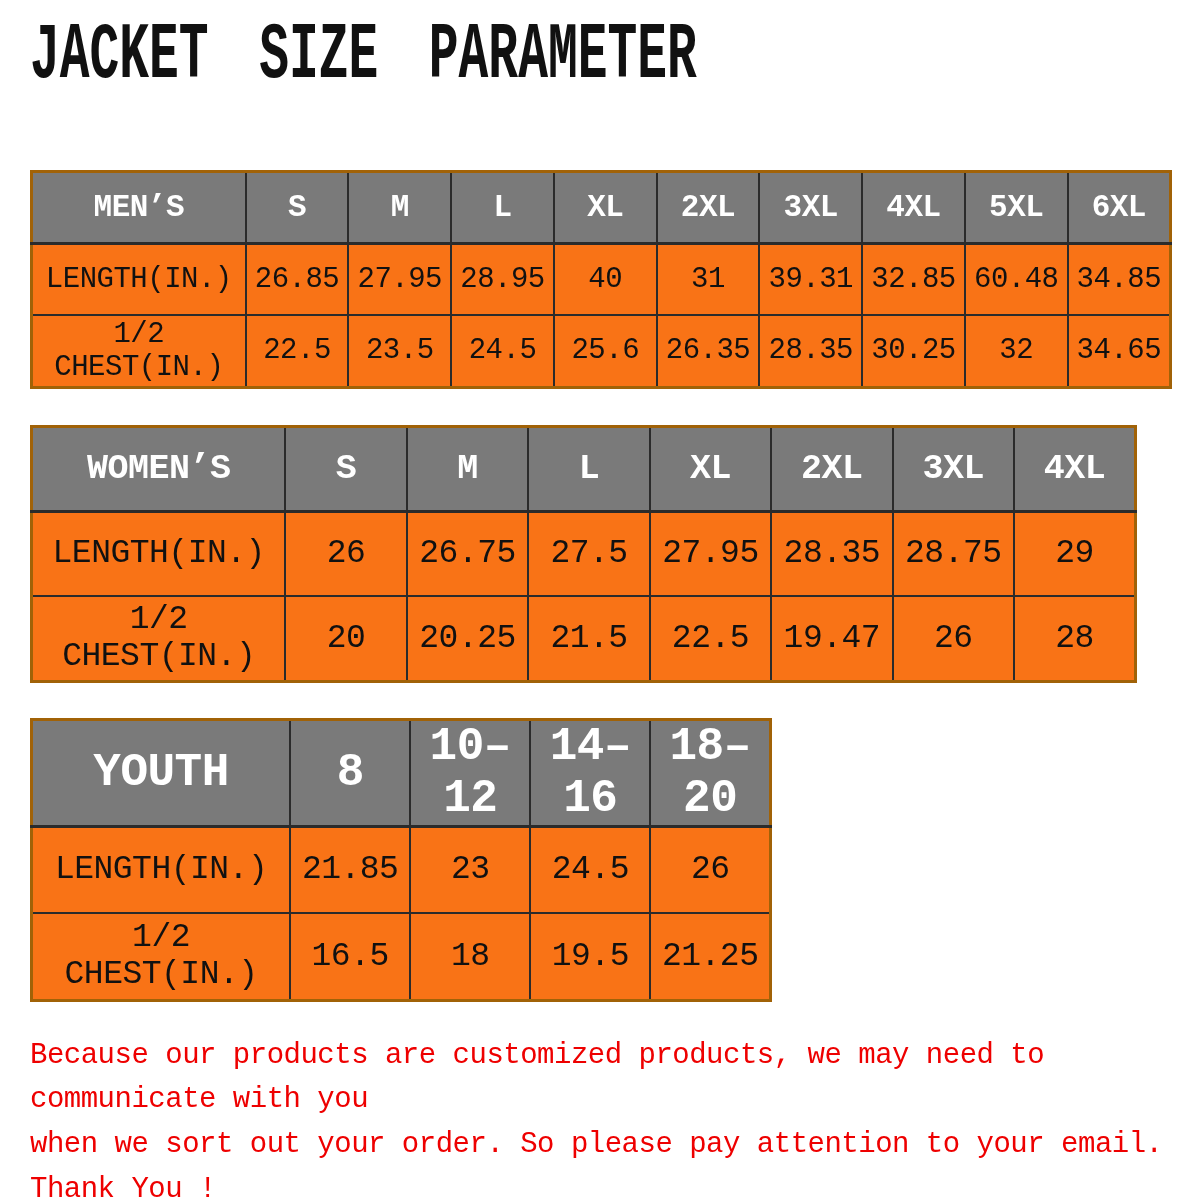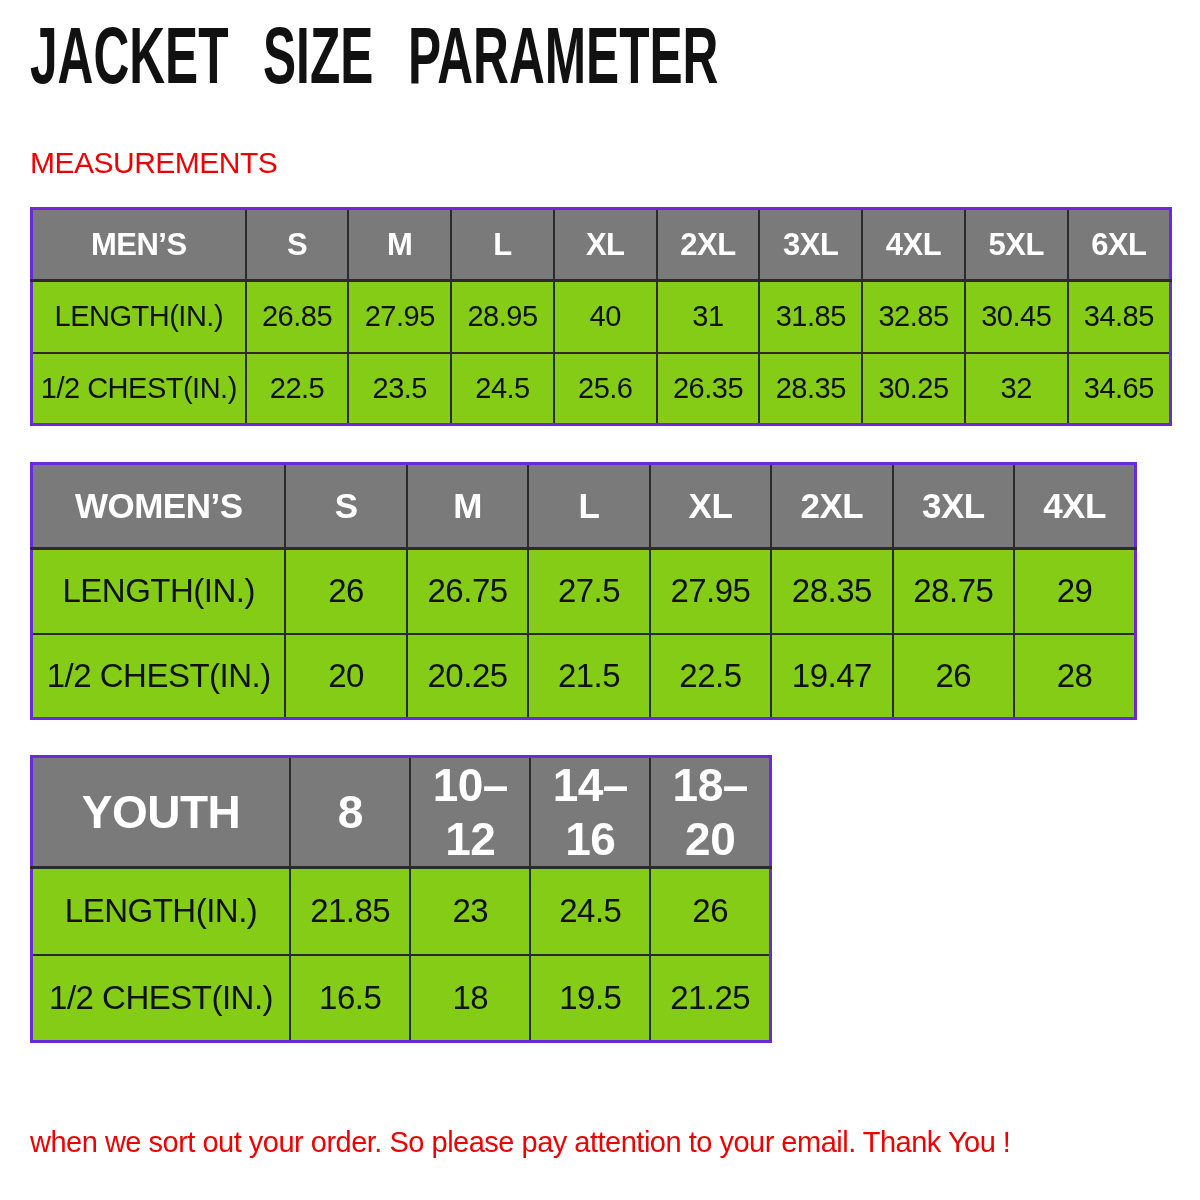--- a/index.html
+++ b/index.html
@@ -16,20 +16,21 @@
     width: 1200px;
     height: 1200px;
     overflow: hidden;
     font-family: "Liberation Sans", sans-serif;
     color: var(--text);
   }
   .page {
     width: 1200px;
     height: 1190px;
     padding: 22px 28px 15px 30px;
+    font-family: Liberation Mono, monospace;
   }
 
   
   h1.title {
     margin: 0;
     height: 68px;
     font-size: 80px;
     line-height: 68px;
     font-weight: 700;
     white-space: nowrap;
@@ -49,22 +50,22 @@
     font-size: 30px;
     line-height: 1.25;
     font-weight: 400;
     letter-spacing: -0.5px;
   }
 
   
   table.size-table {
     border-collapse: collapse;
     table-layout: fixed;
-    border: 3px solid #6d28d9;
-    background: #84cc16;
+    border: 3px solid #a16207;
+    background: #f97316;
   }
   table.size-table th,
   table.size-table td {
     border: 2px solid var(--border-color);
     text-align: center;
     vertical-align: middle;
     padding: 0;
     overflow: hidden;
     letter-spacing: -0.5px;
   }
@@ -112,21 +113,21 @@
     white-space: nowrap;
   }
 </style>
 </head>
 <body>
 
 <div class="page">
 
   <h1 class="title"><span class="title-inner">JACKET SIZE PARAMETER</span></h1>
 
-  <p class="note"><br><span>MEASUREMENTS</span></p>
+  <p class="note"><br></p>
 
   <table class="size-table mens">
       <thead>
         <tr>
           <th>MEN’S</th>
           <th>S</th>
           <th>M</th>
           <th>L</th>
           <th>XL</th>
           <th>2XL</th>
@@ -137,23 +138,23 @@
         </tr>
       </thead>
       <tbody>
         <tr>
           <td>LENGTH(IN.)</td>
           <td>26.85</td>
           <td>27.95</td>
           <td>28.95</td>
           <td>40</td>
           <td>31</td>
-          <td>31.85</td>
+          <td>39.31</td>
           <td>32.85</td>
-          <td>30.45</td>
+          <td>60.48</td>
           <td>34.85</td>
         </tr>
         <tr>
           <td>1/2 CHEST(IN.)</td>
           <td>22.5</td>
           <td>23.5</td>
           <td>24.5</td>
           <td>25.6</td>
           <td>26.35</td>
           <td>28.35</td>
@@ -222,16 +223,16 @@
         <tr>
           <td>1/2 CHEST(IN.)</td>
           <td>16.5</td>
           <td>18</td>
           <td>19.5</td>
           <td>21.25</td>
         </tr>
       </tbody>
     </table>
 
-  <p class="footer-para"><br><span>when we sort out your order. So please pay attention to your email. Thank You !</span></p>
+  <p class="footer-para"><span>Because our products are customized products, we may need to communicate with you</span><br><span>when we sort out your order. So please pay attention to your email. Thank You !</span></p>
 
 
 </div>
 
 </body></html>

